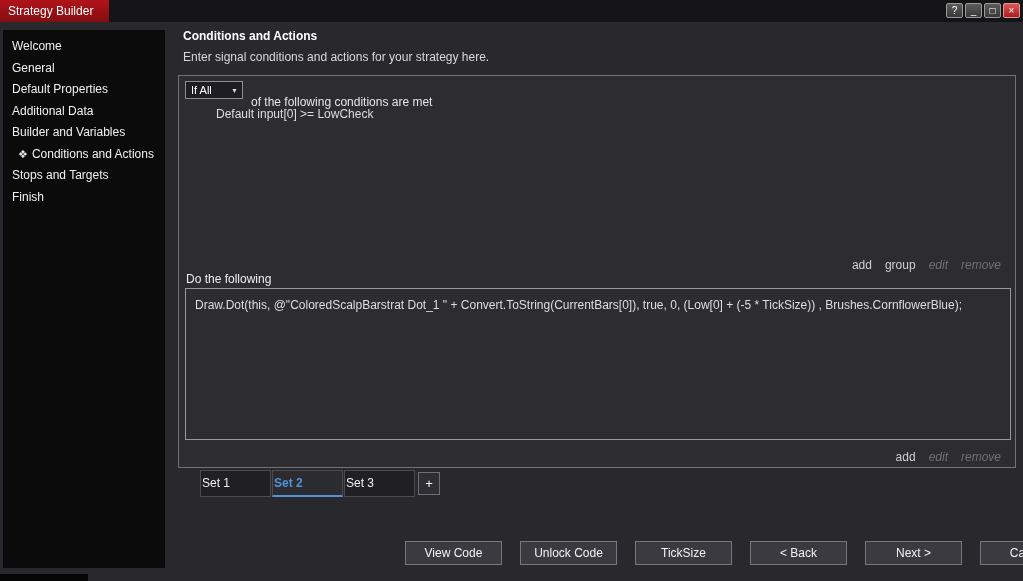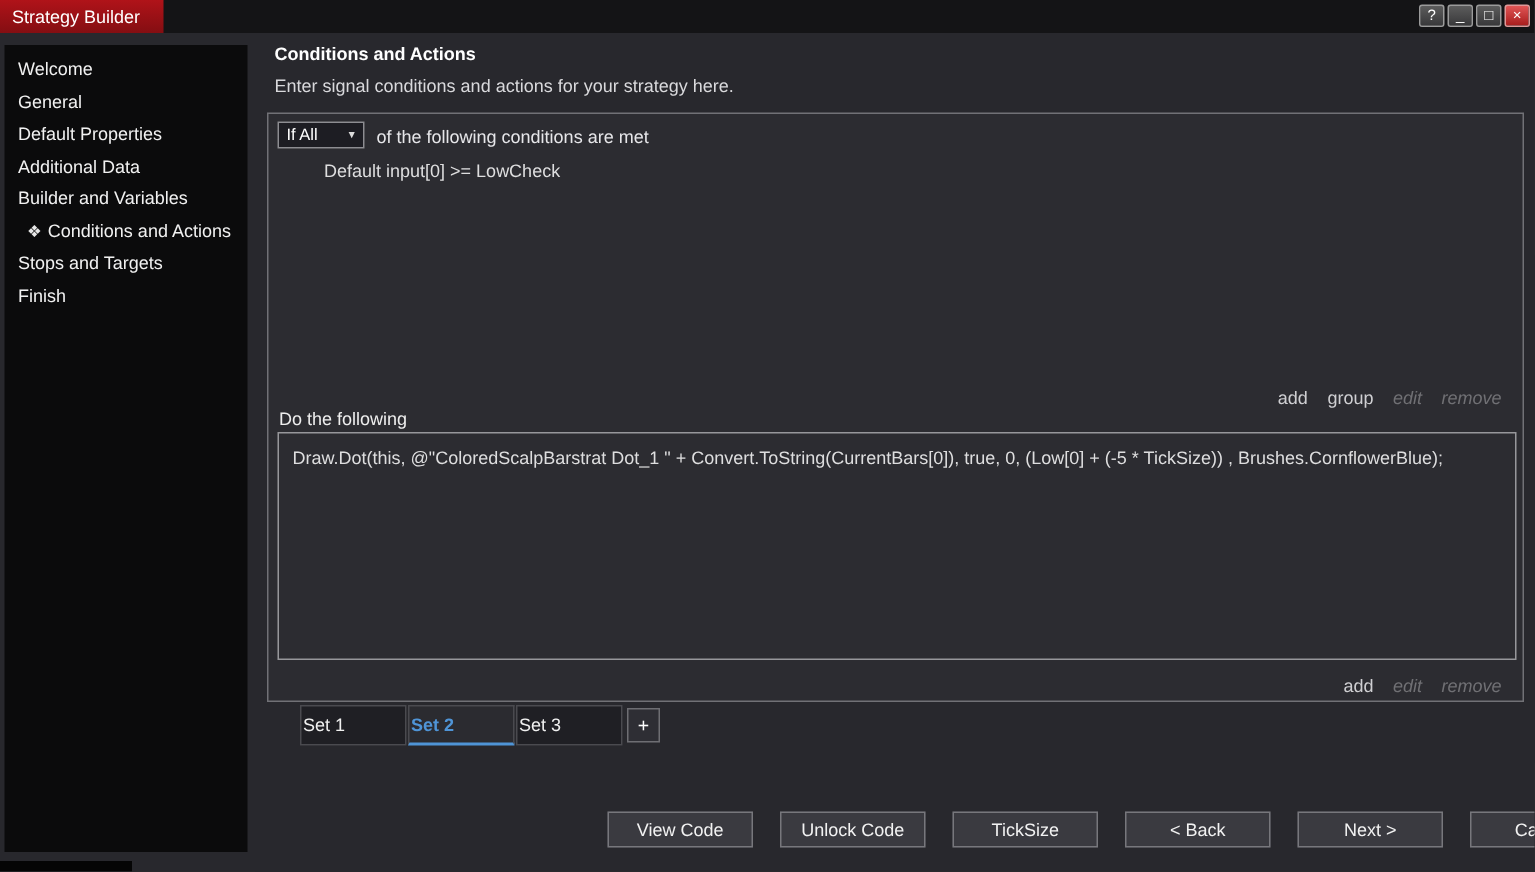--- a/index.html
+++ b/index.html
@@ -44,21 +44,21 @@
     position:absolute; left:178px; top:75px; width:838px; height:393px;
     border:1px solid #717176; background:#2c2c31;
   }
   .dropdown {
     position:absolute; left:6px; top:5px; width:58px; height:18px;
     background:#1d1d23; border:1px solid #8d8d92; color:#ffffff;
     display:flex; align-items:center; justify-content:space-between;
     padding:0 4px 0 5px; font-size:11px; cursor:default;
   }
   .dropdown-arrow { font-size:7px; color:#dcdcdc; }
-  .match-label { position:absolute; left:72px; top:8px; color:#e6e6e9; }
+  .match-label { position:absolute; left:72px; top:19px; color:#e6e6e9; }
   .conditions-list { position:absolute; left:2px; top:28px; width:834px; height:150px; }
   .condition-item { position:absolute; left:35px; top:3px; color:#dededf; white-space:nowrap; }
   .links { position:absolute; right:14px; display:flex; gap:13px; }
   .links.row1 { top:182px; }
   .links.row2 { top:374px; }
   .link { color:#cfcfd2; cursor:default; }
   .link.disabled { color:#707074;font-style:italic; }
   .do-label { position:absolute; left:7px; top:196px; color:#eeeeee; }
   .actions-box {
     position:absolute; left:6px; top:212px; width:826px; height:152px;

